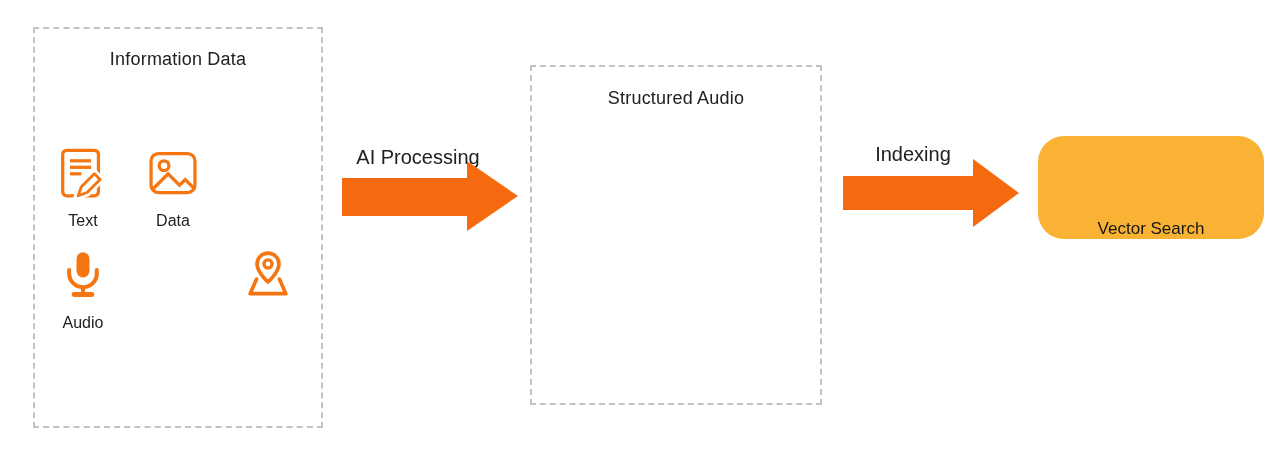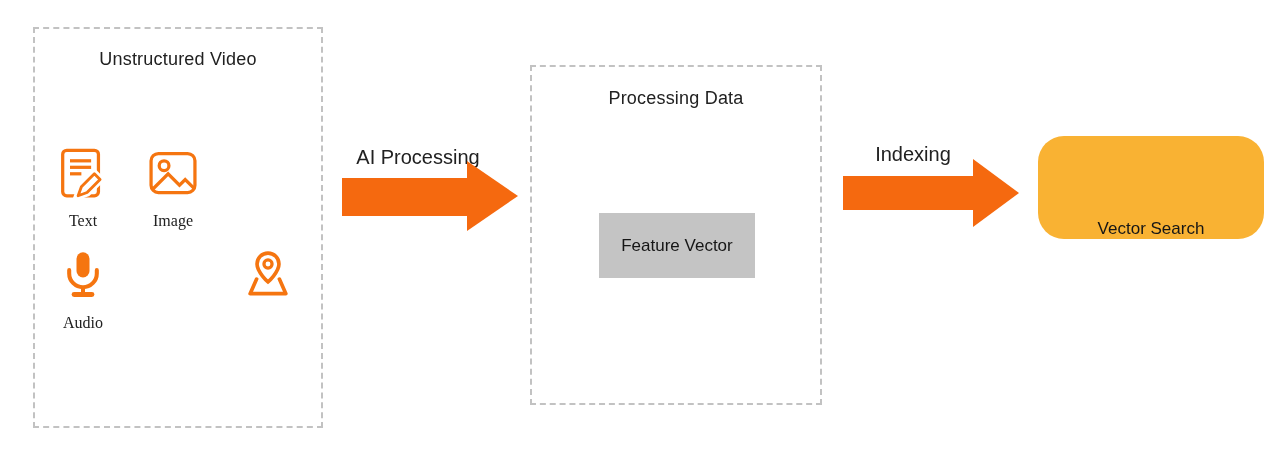--- a/index.html
+++ b/index.html
@@ -63,21 +63,20 @@
     color: var(--icon_orange);
     display: block;
   }
   .icon svg { width: 100%; height: 100%; display: block; }
   .icon-label {
     margin-top: 12px;
     font-size: 16px;
     line-height: 1.3;
     text-align: center;
     color: var(--text_black);
-    font-family: Liberation Serif, serif;
   }
 
   .feature-vector {
     position: absolute;
     left: 599px; top: 213px;
     width: 156px; height: 65px;
     background: var(--feature_vector_gray);
     display: flex;
     align-items: center;
     justify-content: center;
@@ -121,21 +120,21 @@
     font-size: 17px;
     color: #161616;
   }
 </style>
 </head>
 <body>
 
 <div class="canvas">
 
   <div class="dashed-box box-unstructured">
-    <div class="box-title">Unstructured Video</div>
+    <div class="box-title">Information Data</div>
 
     <div class="icon-row row-1">
       <div class="icon-cell cell-a">
         <span class="icon">
           <svg viewBox="0 0 64 64" fill="none" stroke="currentColor" stroke-width="4">
             <rect x="7" y="4" width="44" height="56" rx="5"></rect>
             <line x1="16" y1="17" x2="42" y2="17"></line>
             <line x1="16" y1="25" x2="42" y2="25"></line>
             <line x1="16" y1="33" x2="30" y2="33"></line>
             <path d="M26 60 L30 49 L46 33 L53 40 L37 56 Z" fill="#fff" stroke="#fff" stroke-width="10"></path>
@@ -145,21 +144,21 @@
         <div class="icon-label">Text</div>
       </div>
       <div class="icon-cell cell-b">
         <span class="icon">
           <svg viewBox="0 0 64 64" fill="none" stroke="currentColor" stroke-width="4">
             <rect x="5" y="8" width="54" height="48" rx="9"></rect>
             <circle cx="21" cy="23" r="6"></circle>
             <path d="M7 52 L26 33 L40 47 L47 40 L58 51"></path>
           </svg>
         </span>
-        <div class="icon-label">Image</div>
+        <div class="icon-label">Data</div>
       </div>
     </div>
 
     <div class="icon-row row-2">
       <div class="icon-cell cell-a">
         <span class="icon">
           <svg viewBox="0 0 64 64">
             <rect x="24" y="4" width="16" height="31" rx="8" fill="currentColor"></rect>
             <path d="M15 26 v4 a17 17 0 0 0 34 0 v-4" fill="none" stroke="currentColor" stroke-width="5" stroke-linecap="round"></path>
             <line x1="32" y1="47" x2="32" y2="54" stroke="currentColor" stroke-width="5"></line>
@@ -178,24 +177,21 @@
         </span>
       </div>
     </div>
   </div>
 
   <div class="arrow-label arrow1-label">AI Processing</div>
   <div class="arrow-body arrow1-body"></div>
   <div class="arrow-head arrow1-head"></div>
 
   <div class="dashed-box box-structured">
-    <div class="box-title">Processing Data</div>
-  </div>
-  <div class="feature-vector">
-    <span>Feature Vector</span>
+    <div class="box-title">Structured Audio</div>
   </div>
 
   <div class="arrow-label arrow2-label">Indexing</div>
   <div class="arrow-body arrow2-body"></div>
   <div class="arrow-head arrow2-head"></div>
 
   <div class="vector-search">
     <span>Vector Search</span>
   </div>
 

